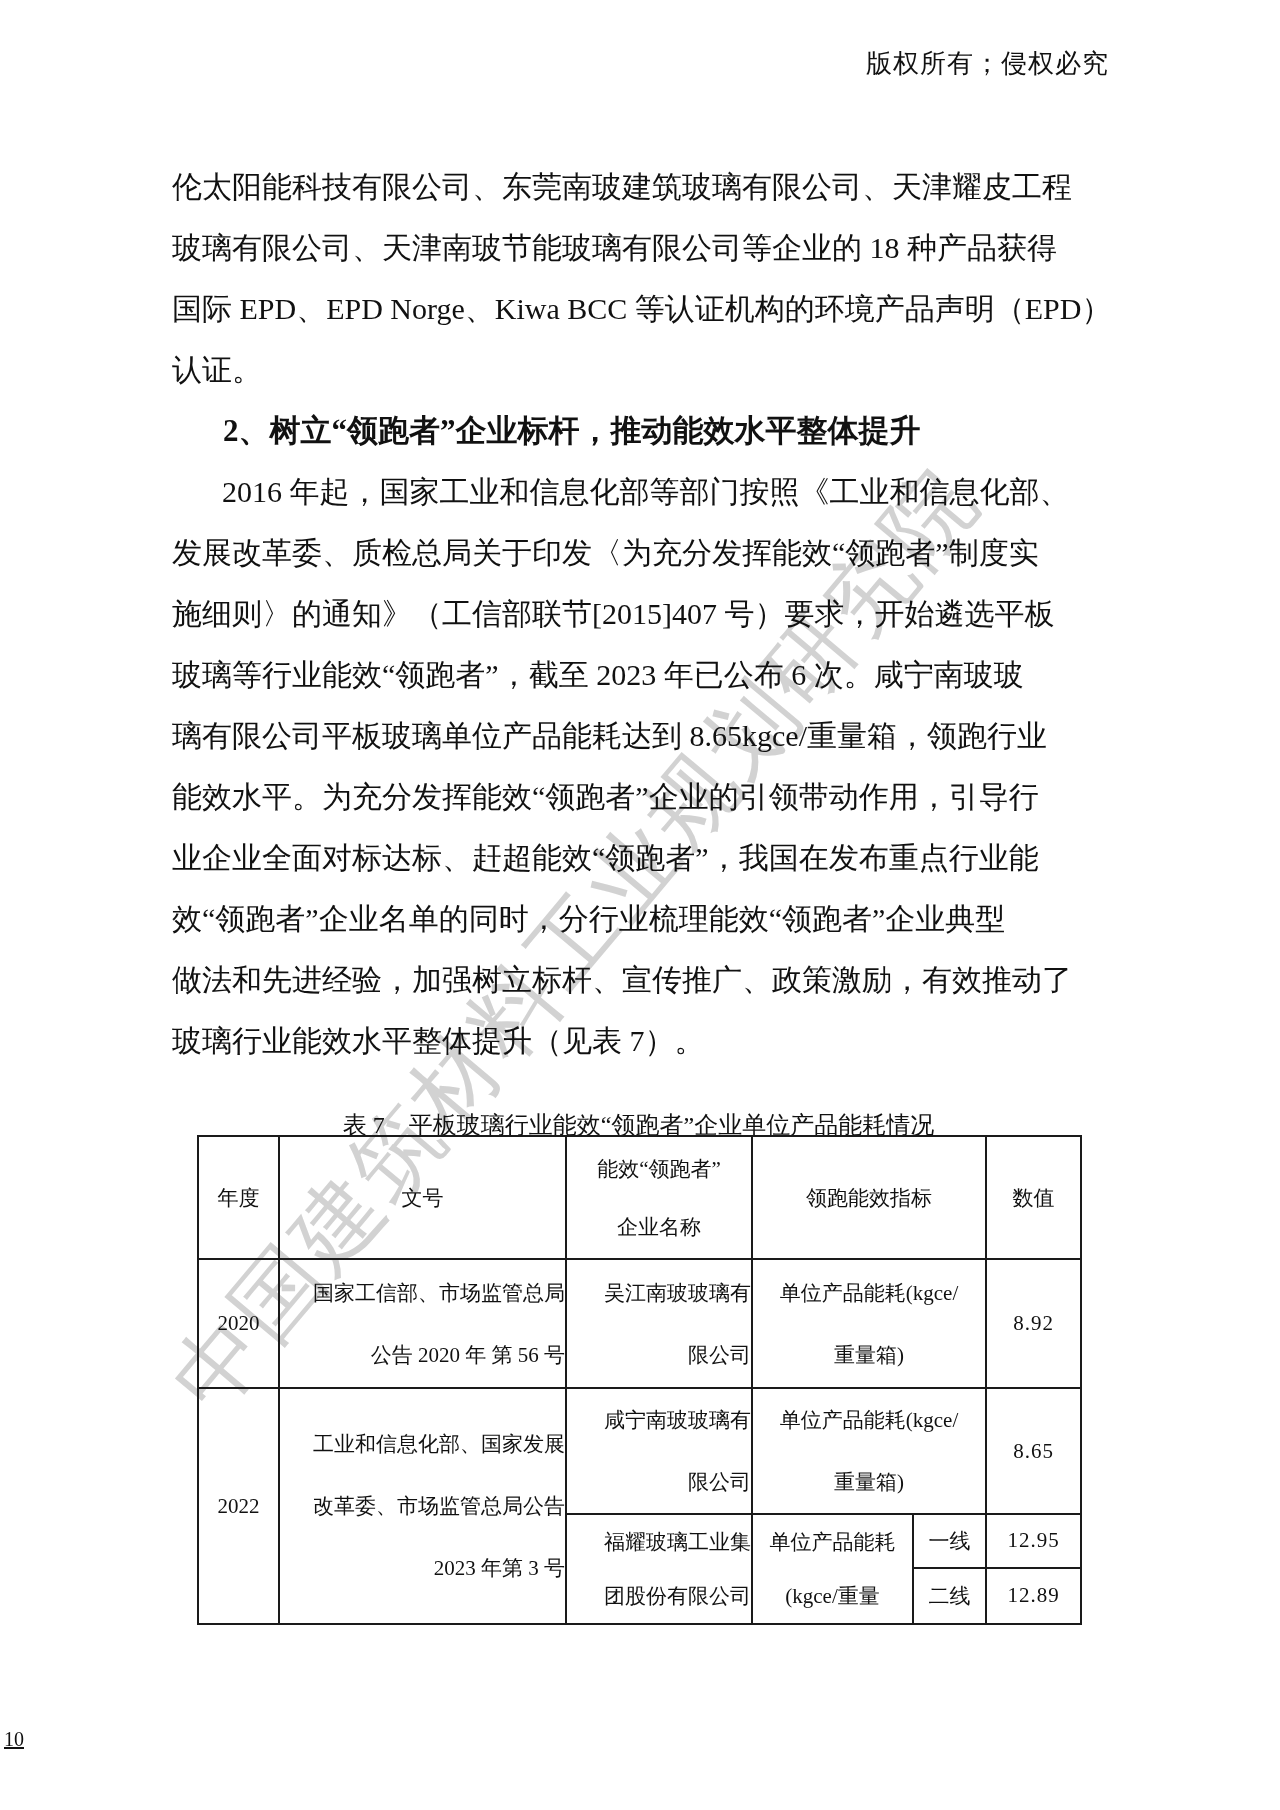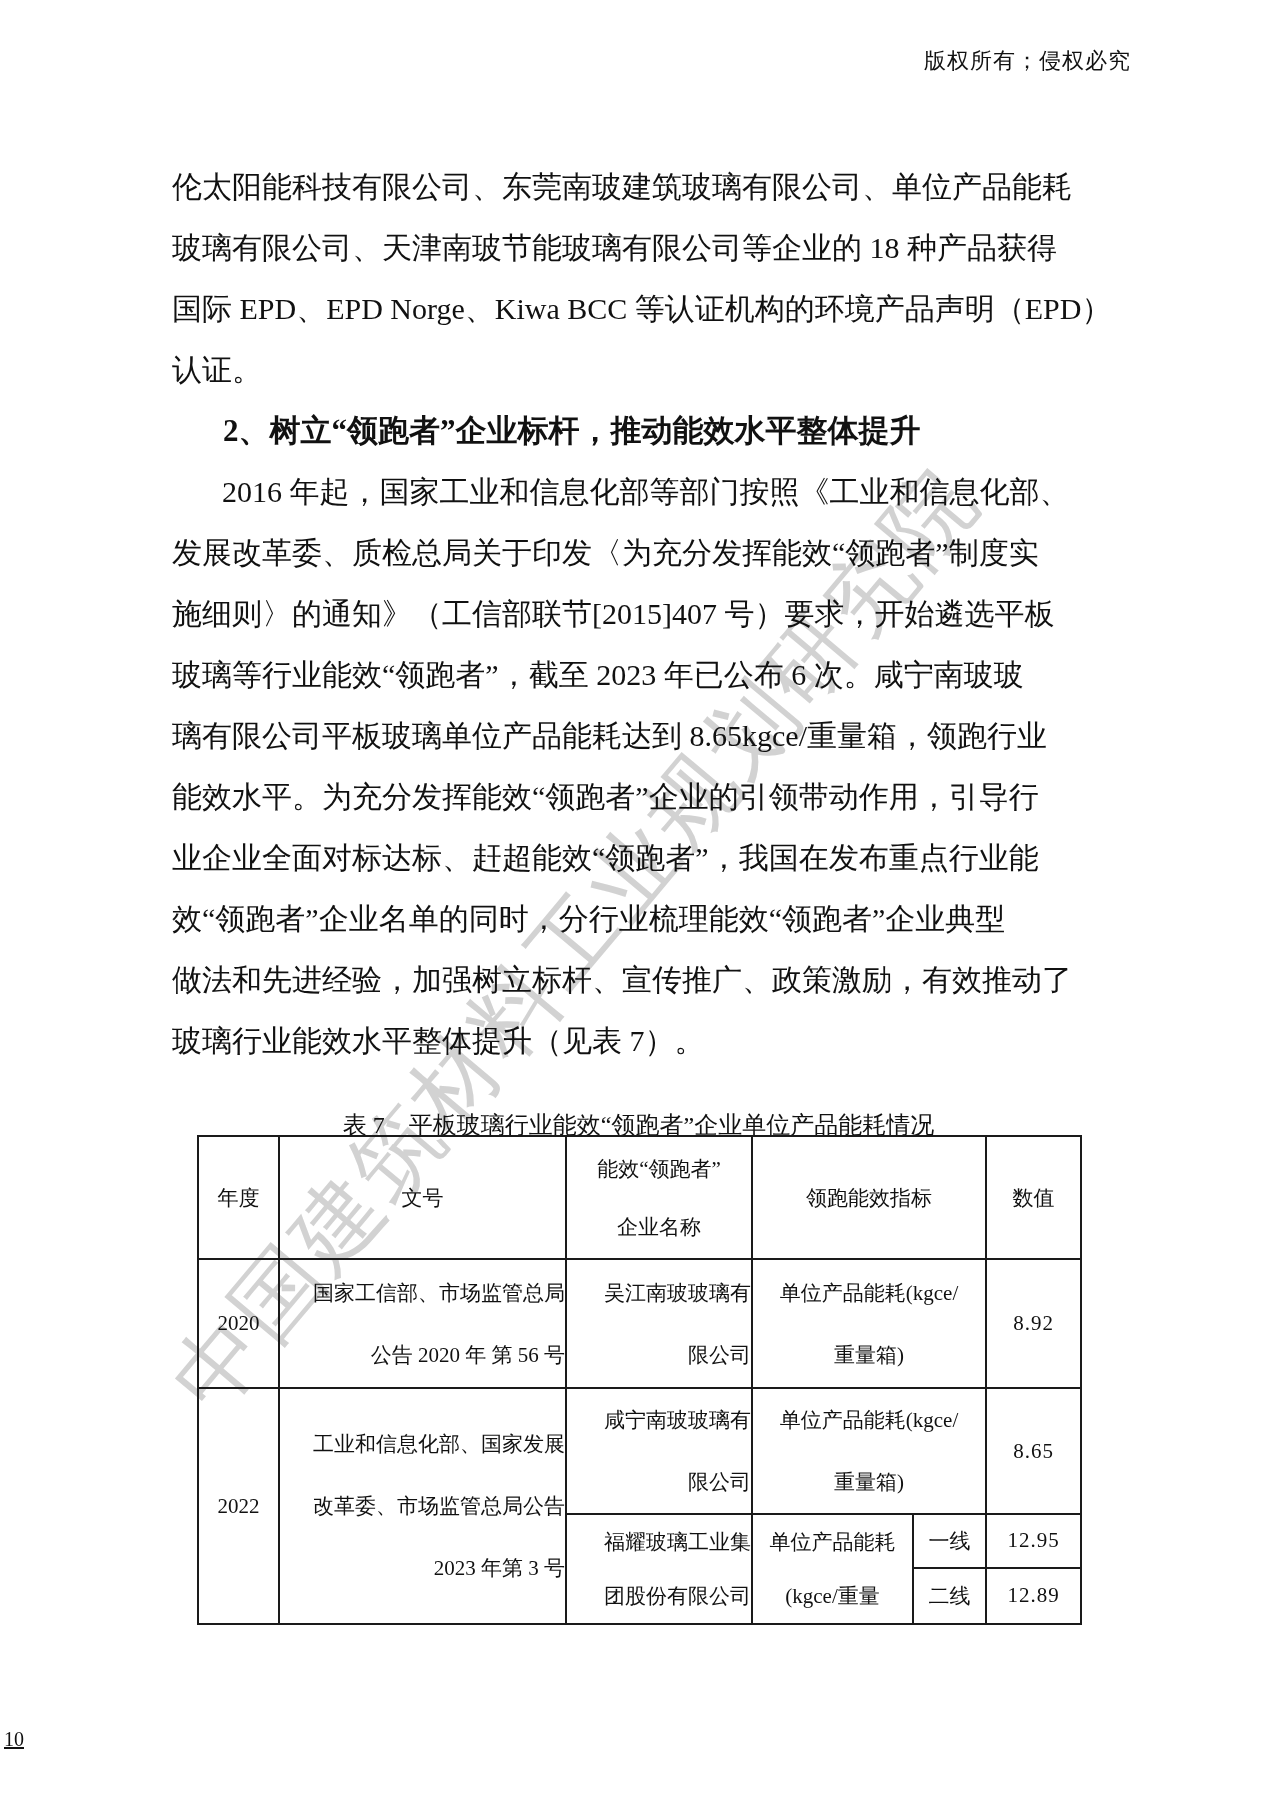--- a/index.html
+++ b/index.html
@@ -19,22 +19,22 @@
     transform:translate(-50%,-50%) rotate(-50deg);
     font-size:88px;
     letter-spacing:4px;
     color:#c7c7c7;
     opacity:.8;
     white-space:nowrap;
     z-index:0;
   }
   .copyright{
     position:absolute;
-    top:46px;right:149px;
-    font-size:22px;
+    top:46px;right:171px;
+    font-size:26px;
     letter-spacing:1px;
     z-index:2;
   }
   
   .body-text{
     position:absolute;
     left:172px;top:156px;
     width:906px;
     z-index:1;
   }
@@ -96,21 +96,21 @@
 </head>
 <body>
 
 <div class="page">
 
   <div class="watermark">中国建筑材料工业规划研究院</div>
 
   <div class="copyright">版权所有；侵权必究</div>
 
   <div class="body-text">
-    <div class="bline">伦太阳能科技有限公司、东莞南玻建筑玻璃有限公司、单位产品能耗</div>
+    <div class="bline">伦太阳能科技有限公司、东莞南玻建筑玻璃有限公司、天津耀皮工程</div>
     <div class="bline">玻璃有限公司、天津南玻节能玻璃有限公司等企业的 18 种产品获得</div>
     <div class="bline">国际 EPD、EPD Norge、Kiwa BCC 等认证机构的环境产品声明（EPD）</div>
     <div class="bline">认证。</div>
     <div class="bline heading">2、树立“领跑者”企业标杆，推动能效水平整体提升</div>
     <div class="bline indent">2016 年起，国家工业和信息化部等部门按照《工业和信息化部、</div>
     <div class="bline">发展改革委、质检总局关于印发〈为充分发挥能效“领跑者”制度实</div>
     <div class="bline">施细则〉的通知》（工信部联节[2015]407 号）要求，开始遴选平板</div>
     <div class="bline">玻璃等行业能效“领跑者”，截至 2023 年已公布 6 次。咸宁南玻玻</div>
     <div class="bline">璃有限公司平板玻璃单位产品能耗达到 8.65kgce/重量箱，领跑行业</div>
     <div class="bline">能效水平。为充分发挥能效“领跑者”企业的引领带动作用，引导行</div>

